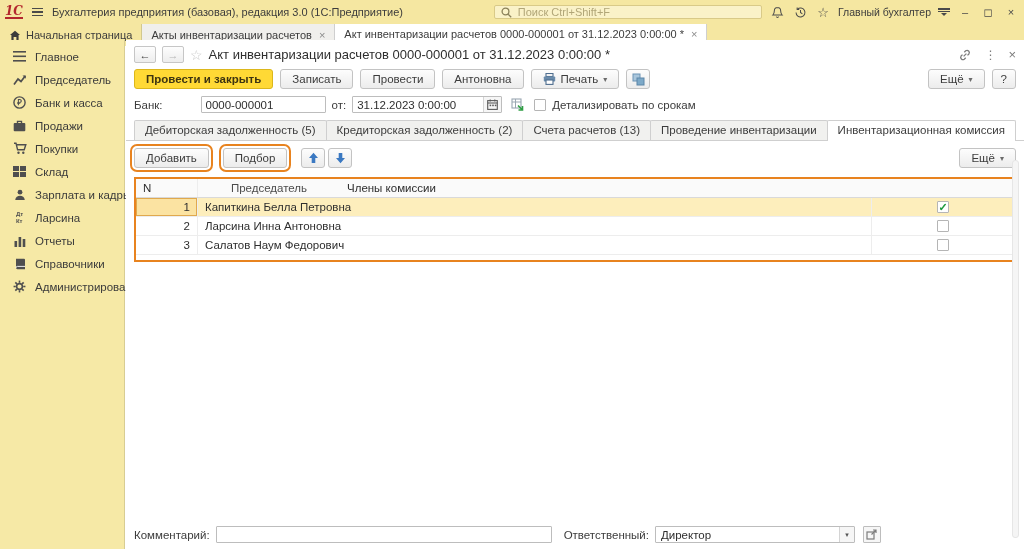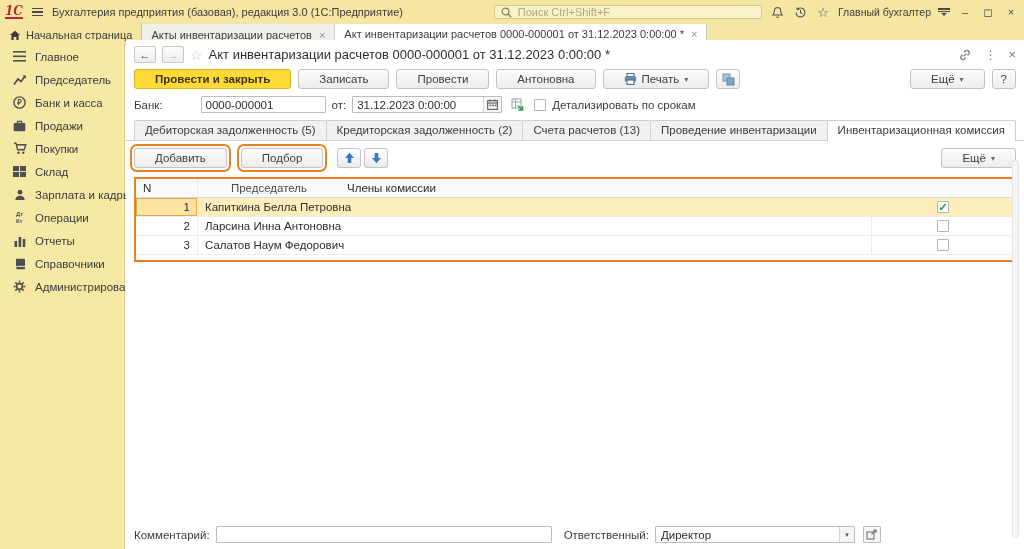--- a/index.html
+++ b/index.html
@@ -43,21 +43,21 @@
 
   .doc-head { display:flex; align-items:center; gap:6px; padding:5px 8px 2px 8px; height:26px; }
   .navbtn { width:22px; height:17px; border:1px solid #c6c6c6; border-radius:2px; background:linear-gradient(#fdfdfd,#ededed); display:inline-flex; align-items:center; justify-content:center; font-size:11px; color:#444; cursor:pointer; }
   .navbtn.disabled { color:#b5b5b5; }
   .fav-star { color:#c9c9c9; font-size:14px; }
   .doc-title { font-size:13px; color:#2e2e2e; white-space:nowrap; }
   .head-right { margin-left:auto; display:flex; align-items:center; gap:12px; color:#7c7c7c; }
   .head-right .kebab { font-size:12px; cursor:pointer; }
   .head-right .closex { font-size:13px; cursor:pointer; }
 
-  .btn { display:inline-flex; align-items:center; gap:5px; height:20px; padding:0 20px; border:1px solid #c3c3c3; border-radius:3px; background:linear-gradient(#fdfdfd,#ececec); font-size:11.5px; color:#3c3c3c; cursor:pointer; white-space:nowrap; font-family:inherit; }
+  .btn { display:inline-flex; align-items:center; gap:5px; height:20px; padding:0 11px; border:1px solid #c3c3c3; border-radius:3px; background:linear-gradient(#fdfdfd,#ececec); font-size:11.5px; color:#3c3c3c; cursor:pointer; white-space:nowrap; font-family:inherit; }
   .btn.primary { background:#ffd935; border-color:#dcb71b; font-weight:bold; color:#3d3411; }
   .btn .caret { font-size:8px; color:#6b6b6b; }
   .iconbtn { width:24px; height:20px; padding:0; justify-content:center; }
   .toolbar { display:flex; align-items:center; gap:7px; padding:3px 8px 4px 8px; }
   .toolbar .spacer { margin-left:auto; }
 
   .numrow { display:flex; align-items:center; gap:6px; padding:3px 8px 4px 8px; font-size:11.5px; }
   .lbl { color:#3c3c3c; white-space:nowrap; }
   .tfield { height:17px; border:1px solid #bdbdbd; border-radius:1px; font-size:11.5px; padding:0 4px; font-family:inherit; color:#2e2e2e; outline:none; }
   .numrow .num { width:125px; margin-left:32px; }
@@ -234,21 +234,21 @@
             <circle cx="6" cy="3.2" r="2.4" fill="#4f4f4f"></circle>
             <path d="M1.2 11c.4-3 2.4-4.2 4.8-4.2S10.4 8 10.8 11z" fill="#4f4f4f"></path>
           </svg>
         </span>
       <span>Зарплата и кадры</span>
     </div>
     <div class="side-item">
       <span class="side-ic">
           <span class="dtkt">Дт<br>Кт</span>
         </span>
-      <span>Операции</span>
+      <span>Ларсина</span>
     </div>
     <div class="side-item">
       <span class="side-ic">
           <svg width="12" height="12" viewBox="0 0 12 12">
             <rect x="0.5" y="6" width="2.6" height="6" fill="#4f4f4f"></rect>
             <rect x="4.6" y="2" width="2.6" height="10" fill="#4f4f4f"></rect>
             <rect x="8.7" y="4" width="2.6" height="8" fill="#4f4f4f"></rect>
           </svg>
         </span>
       <span>Отчеты</span>

